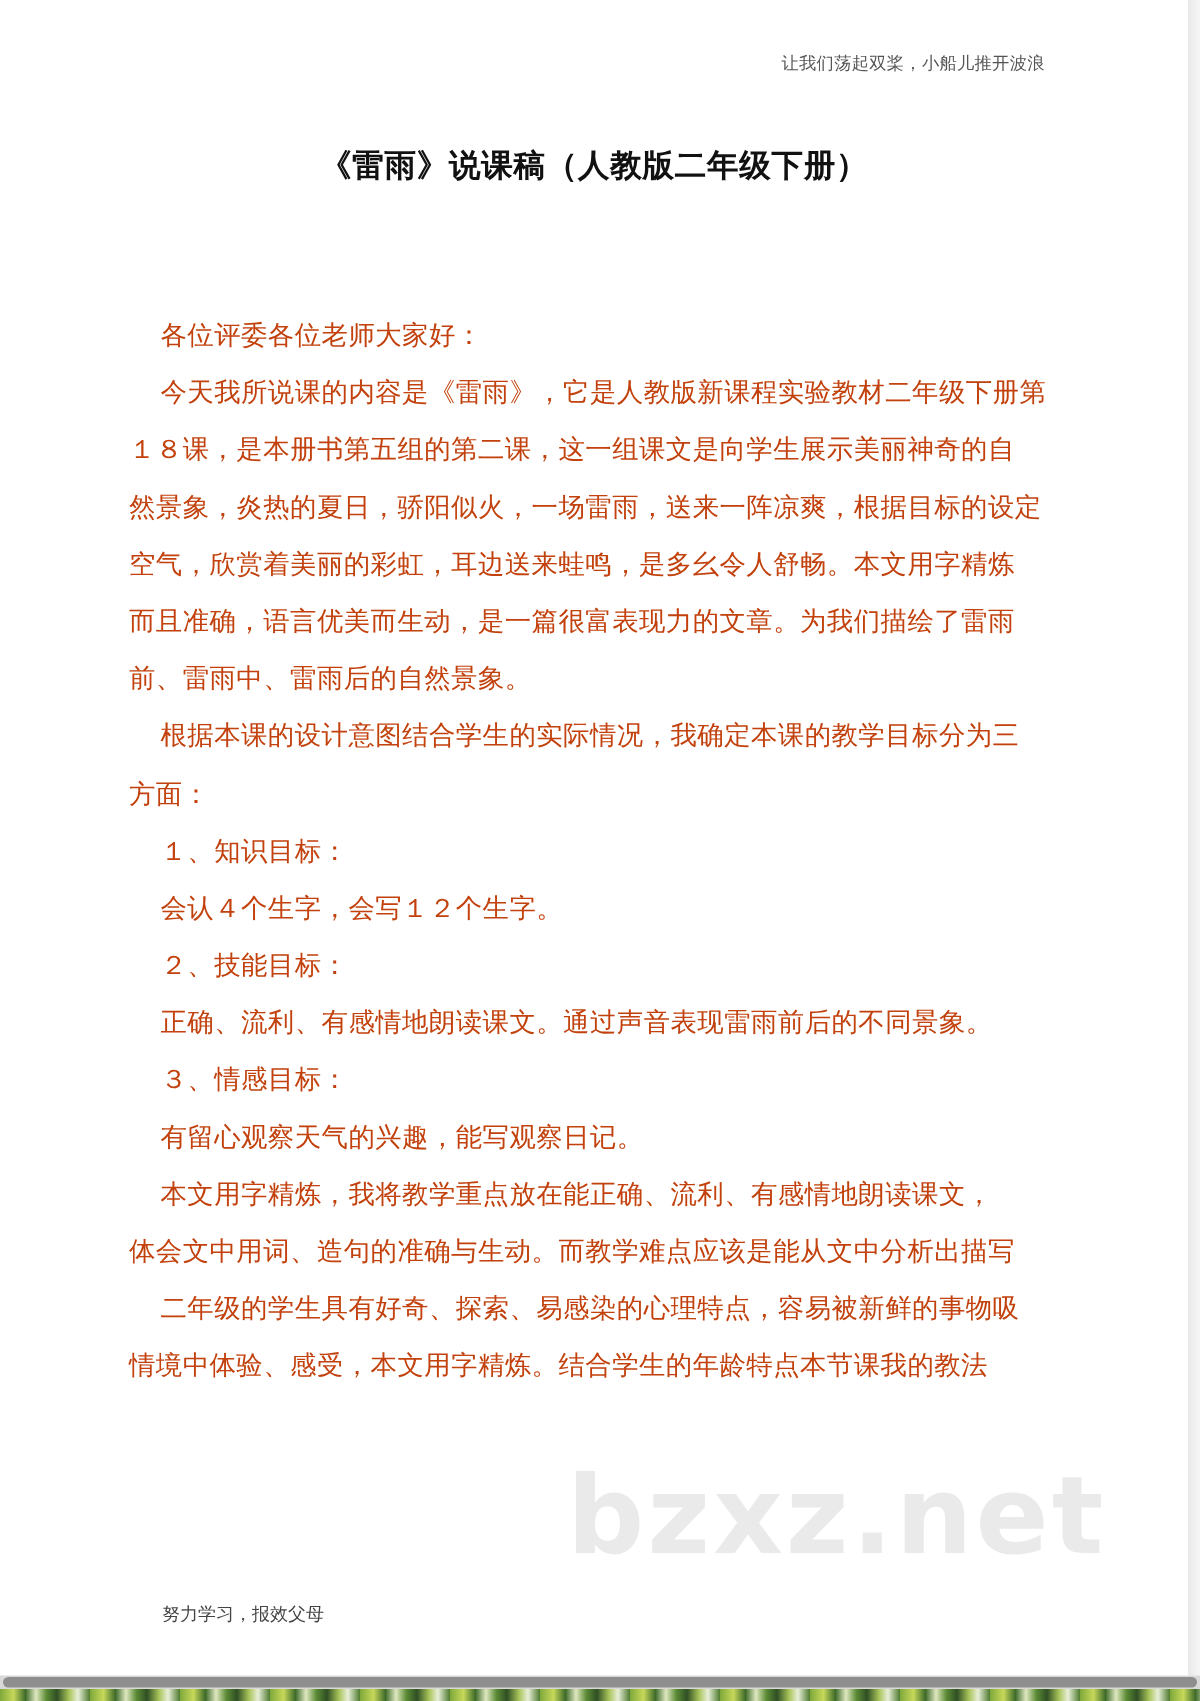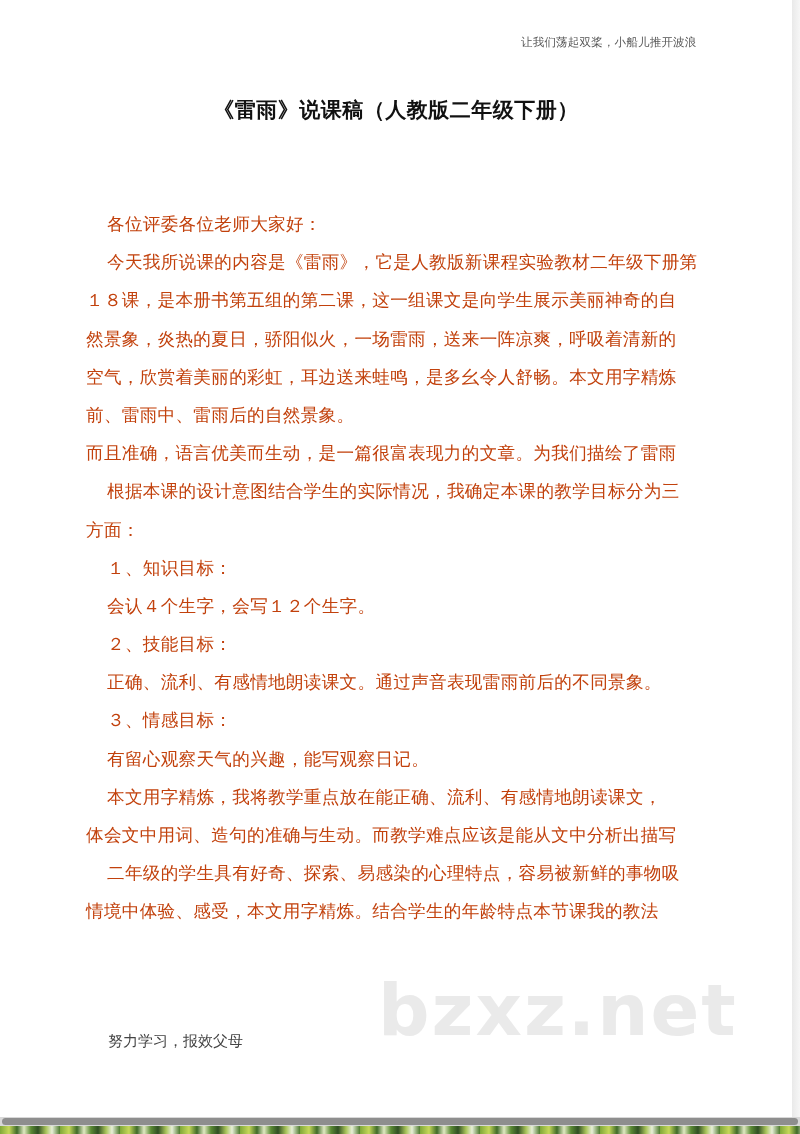--- a/index.html
+++ b/index.html
@@ -61,22 +61,22 @@
       line-height: 38.2px;
       font-size: 17.6px;
       white-space: nowrap;
       color: #c2410c;
       letter-spacing: 0.3px;
     }
     .indent { padding-left: 21px; }
     .footer {
       position: absolute;
       left: 108px;
-      top: 1032px;
-      font-size: 15px;
+      top: 1068px;
+      font-size: 12px;
       color: #444;
       white-space: nowrap;
     }
     .watermark {
       position: absolute;
       left: 378px;
       top: 968px;
       font-family: "DejaVu Sans", "Liberation Sans", sans-serif;
       font-weight: bold;
       font-size: 72px;
@@ -118,24 +118,24 @@
 
 <div class="page">
   <div class="header-line">让我们荡起双桨，小船儿推开波浪</div>
 
   <div class="title">《雷雨》说课稿（人教版二年级下册）</div>
 
   <div class="body">
     <div class="line indent">各位评委各位老师大家好：</div>
     <div class="line indent">今天我所说课的内容是《雷雨》，它是人教版新课程实验教材二年级下册第</div>
     <div class="line">１８课，是本册书第五组的第二课，这一组课文是向学生展示美丽神奇的自</div>
-    <div class="line">然景象，炎热的夏日，骄阳似火，一场雷雨，送来一阵凉爽，呼吸着清新的</div>
+    <div class="line">然景象，炎热的夏日，骄阳似火，一场雷雨，送来一阵凉爽，根据目标的设定</div>
     <div class="line">空气，欣赏着美丽的彩虹，耳边送来蛙鸣，是多幺令人舒畅。本文用字精炼</div>
+    <div class="line">而且准确，语言优美而生动，是一篇很富表现力的文章。为我们描绘了雷雨</div>
     <div class="line">前、雷雨中、雷雨后的自然景象。</div>
-    <div class="line">而且准确，语言优美而生动，是一篇很富表现力的文章。为我们描绘了雷雨</div>
     <div class="line indent">根据本课的设计意图结合学生的实际情况，我确定本课的教学目标分为三</div>
     <div class="line">方面：</div>
     <div class="line indent">１、知识目标：</div>
     <div class="line indent">会认４个生字，会写１２个生字。</div>
     <div class="line indent">２、技能目标：</div>
     <div class="line indent">正确、流利、有感情地朗读课文。通过声音表现雷雨前后的不同景象。</div>
     <div class="line indent">３、情感目标：</div>
     <div class="line indent">有留心观察天气的兴趣，能写观察日记。</div>
     <div class="line indent">本文用字精炼，我将教学重点放在能正确、流利、有感情地朗读课文，</div>
     <div class="line">体会文中用词、造句的准确与生动。而教学难点应该是能从文中分析出描写</div>

